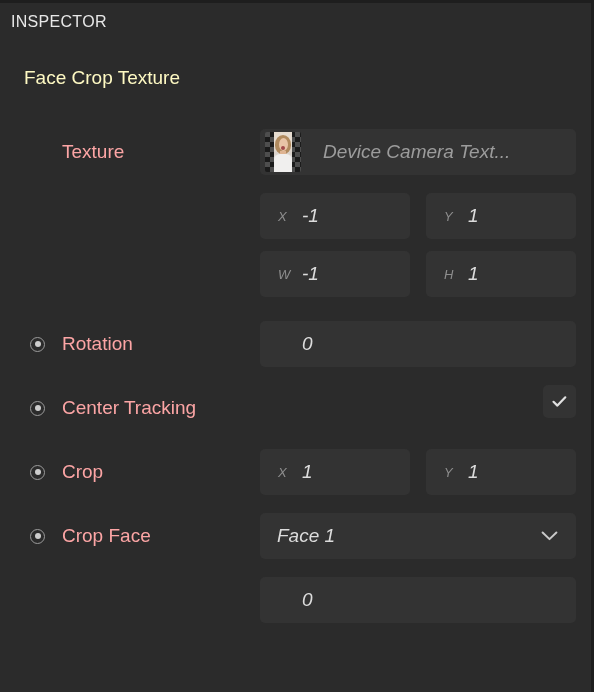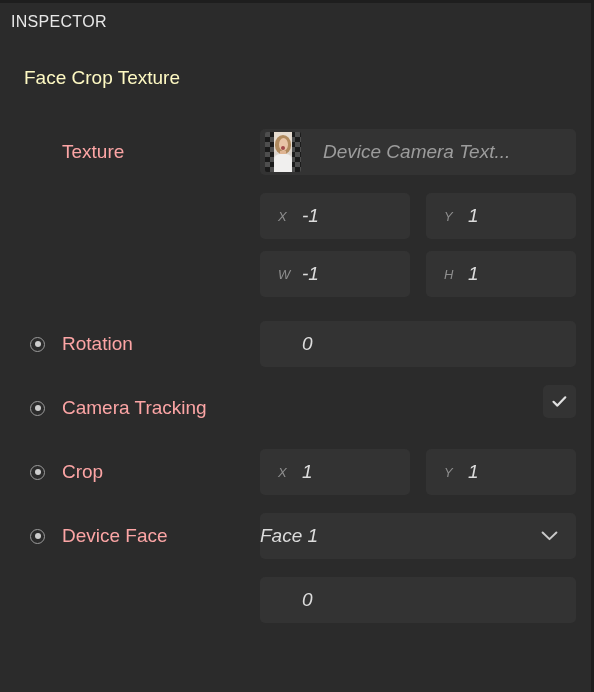--- a/index.html
+++ b/index.html
@@ -299,21 +299,21 @@
         <span class="row-label">Rotation</span>
       </div>
       <div class="field wide rowtop">
         <span class="field-value padded">0</span>
       </div>
     </div>
 
     <div class="row">
       <div class="label-wrap">
         <span class="radio-icon"></span>
-        <span class="row-label">Camera Tracking</span>
+        <span class="row-label">Center Tracking</span>
       </div>
       <div class="checkbox">
         <svg width="19" height="19" viewBox="0 0 19 19">
           <path d="M3.5 9.8 L7.4 13.6 L15.3 5.3" fill="none" stroke="#e0e0e0" stroke-width="2.2" stroke-linecap="round" stroke-linejoin="round"></path>
         </svg>
       </div>
     </div>
 
     <div class="row">
       <div class="label-wrap">
@@ -326,24 +326,24 @@
       </div>
       <div class="field col2 rowtop">
         <span class="axis-label">Y</span>
         <span class="field-value">1</span>
       </div>
     </div>
 
     <div class="row">
       <div class="label-wrap">
         <span class="radio-icon"></span>
-        <span class="row-label">Device Face</span>
+        <span class="row-label">Crop Face</span>
       </div>
       <div class="field wide rowtop">
-        <span class="field-value" style="">Face 1</span>
+        <span class="field-value" style="margin-left:17px;">Face 1</span>
         <span class="dropdown-chevron">
           <svg width="17" height="11" viewBox="0 0 17 11">
             <path d="M1.6 2 L8.5 8.6 L15.4 2" fill="none" stroke="#c9c9c9" stroke-width="2" stroke-linecap="round" stroke-linejoin="round"></path>
           </svg>
         </span>
       </div>
     </div>
 
     <div class="row">
       <div class="field wide rowtop">

